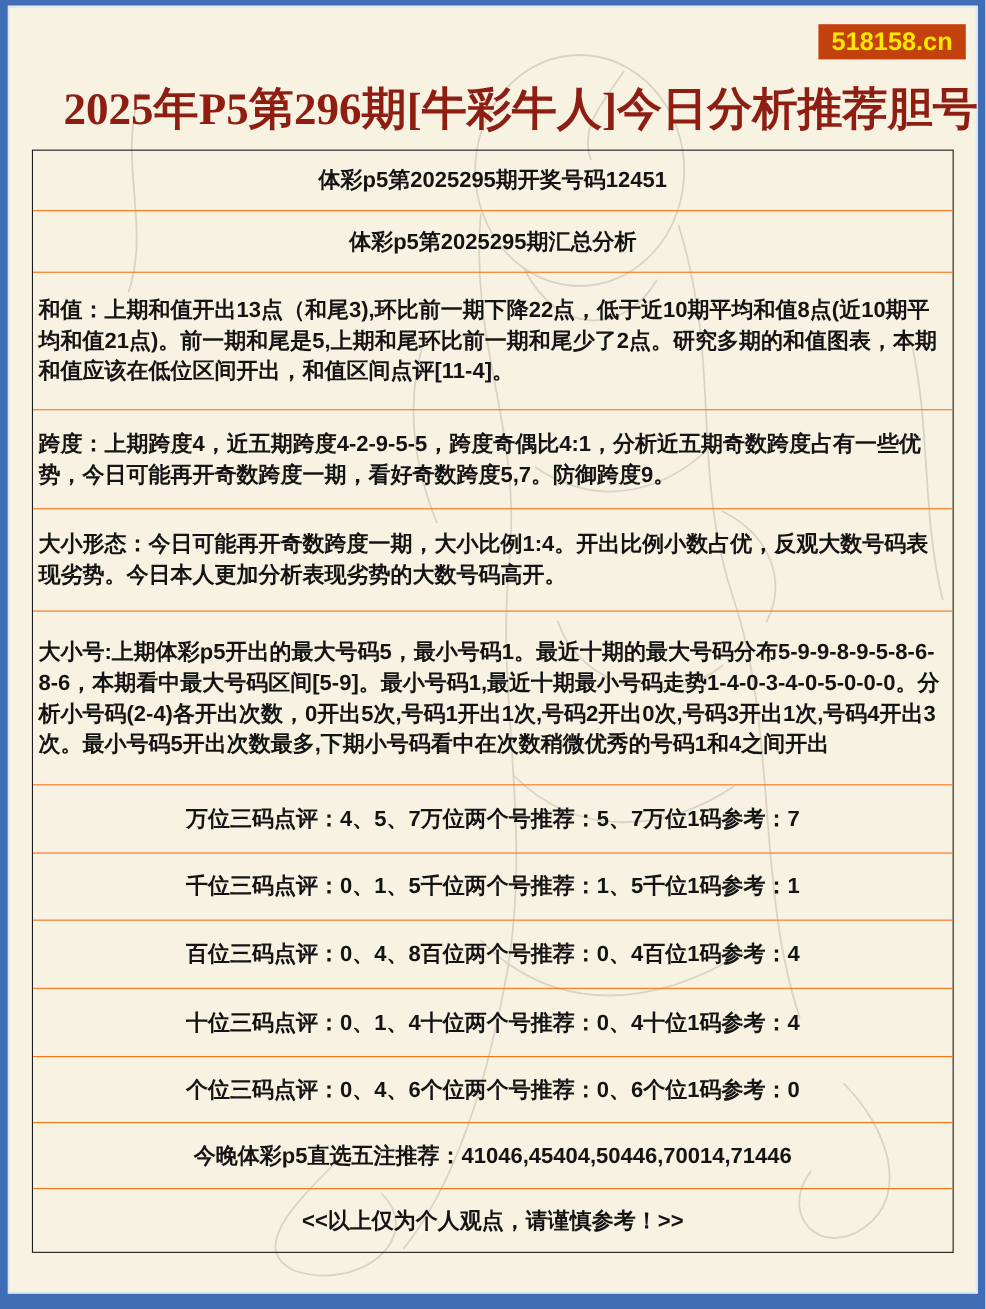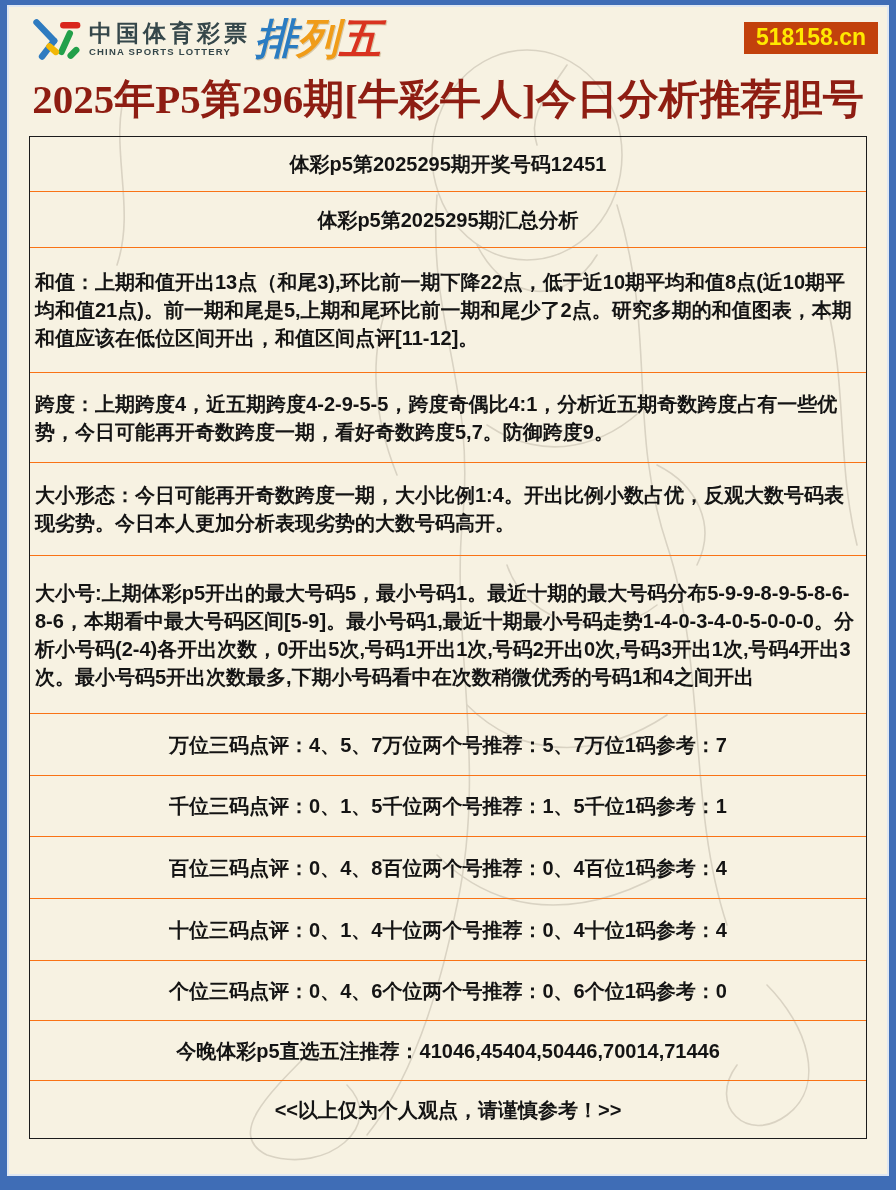--- a/index.html
+++ b/index.html
@@ -54,21 +54,21 @@
     position: absolute; right: 11px; top: 17px;
     background: #c2410c; color: #ffe800;
     font-size: 23px; font-weight: bold;
     padding: 2px 12px 3px 12px;
     font-family: "Liberation Sans", "DejaVu Sans", sans-serif;
   }
 
   
   .title {
     margin-top: 4px;
-    text-align: center;
+    text-align: right;
     font-family: "Liberation Serif", "DejaVu Serif", serif;
     font-weight: bold;
     font-size: 41px;
     line-height: 1.3;
     color: #8e1d12;
     white-space: nowrap;
   }
 
   
   .board {
@@ -124,53 +124,34 @@
         <path d="M650 460 C 690 480, 710 520, 690 560"></path>
         <path d="M380 300 C 360 360, 370 420, 390 470"></path>
         <path d="M820 300 C 840 380, 830 460, 850 540"></path>
         <path d="M120 80 C 100 140, 130 200, 110 260"></path>
       </g>
     </svg>
 
     <div class="content">
 
       <div class="header">
-        <div class="logo">
-          <svg class="logo-icon" viewBox="0 0 60 52">
-            <g fill="none" stroke-linecap="round" stroke-width="7">
-              <path d="M10 8 L29 28" stroke="#2e7bc0"></path>
-              <path d="M29 28 L16 45" stroke="#2e7bc0"></path>
-              <path d="M39 11 L54 11" stroke="#d9251c"></path>
-              <path d="M46 20 L37 40" stroke="#22a04a"></path>
-              <path d="M24 34 L31 40" stroke="#f2b705"></path>
-              <path d="M47 44 L53 38" stroke="#22a04a"></path>
-            </g>
-          </svg>
-          <div class="logo-text">
-            <span class="logo-cn">中国体育彩票</span>
-            <span class="logo-en">CHINA SPORTS LOTTERY</span>
-          </div>
-          <div class="brand">
-            <span class="c0">排</span><span class="c1">列</span><span class="c2">五</span>
-          </div>
-        </div>
         <div class="url-badge">518158.cn</div>
       </div>
 
       <div class="title">2025年P5第296期[牛彩牛人]今日分析推荐胆号</div>
 
       <div class="board">
         <div class="row r0">
             <span>体彩p5第2025295期开奖号码12451</span>
           </div>
         <div class="row r1">
             <span>体彩p5第2025295期汇总分析</span>
           </div>
         <div class="row r2 left">
-            <span>和值：上期和值开出13点（和尾3),环比前一期下降22点，低于近10期平均和值8点(近10期平均和值21点)。前一期和尾是5,上期和尾环比前一期和尾少了2点。研究多期的和值图表，本期和值应该在低位区间开出，和值区间点评[11-12]。</span>
+            <span>和值：上期和值开出13点（和尾3),环比前一期下降22点，低于近10期平均和值8点(近10期平均和值21点)。前一期和尾是5,上期和尾环比前一期和尾少了2点。研究多期的和值图表，本期和值应该在低位区间开出，和值区间点评[11-4]。</span>
           </div>
         <div class="row r3 left">
             <span>跨度：上期跨度4，近五期跨度4-2-9-5-5，跨度奇偶比4:1，分析近五期奇数跨度占有一些优势，今日可能再开奇数跨度一期，看好奇数跨度5,7。防御跨度9。</span>
           </div>
         <div class="row r4 left">
             <span>大小形态：今日可能再开奇数跨度一期，大小比例1:4。开出比例小数占优，反观大数号码表现劣势。今日本人更加分析表现劣势的大数号码高开。</span>
           </div>
         <div class="row r5 left">
             <span>大小号:上期体彩p5开出的最大号码5，最小号码1。最近十期的最大号码分布5-9-9-8-9-5-8-6-8-6，本期看中最大号码区间[5-9]。最小号码1,最近十期最小号码走势1-4-0-3-4-0-5-0-0-0。分析小号码(2-4)各开出次数，0开出5次,号码1开出1次,号码2开出0次,号码3开出1次,号码4开出3次。最小号码5开出次数最多,下期小号码看中在次数稍微优秀的号码1和4之间开出</span>
           </div>

